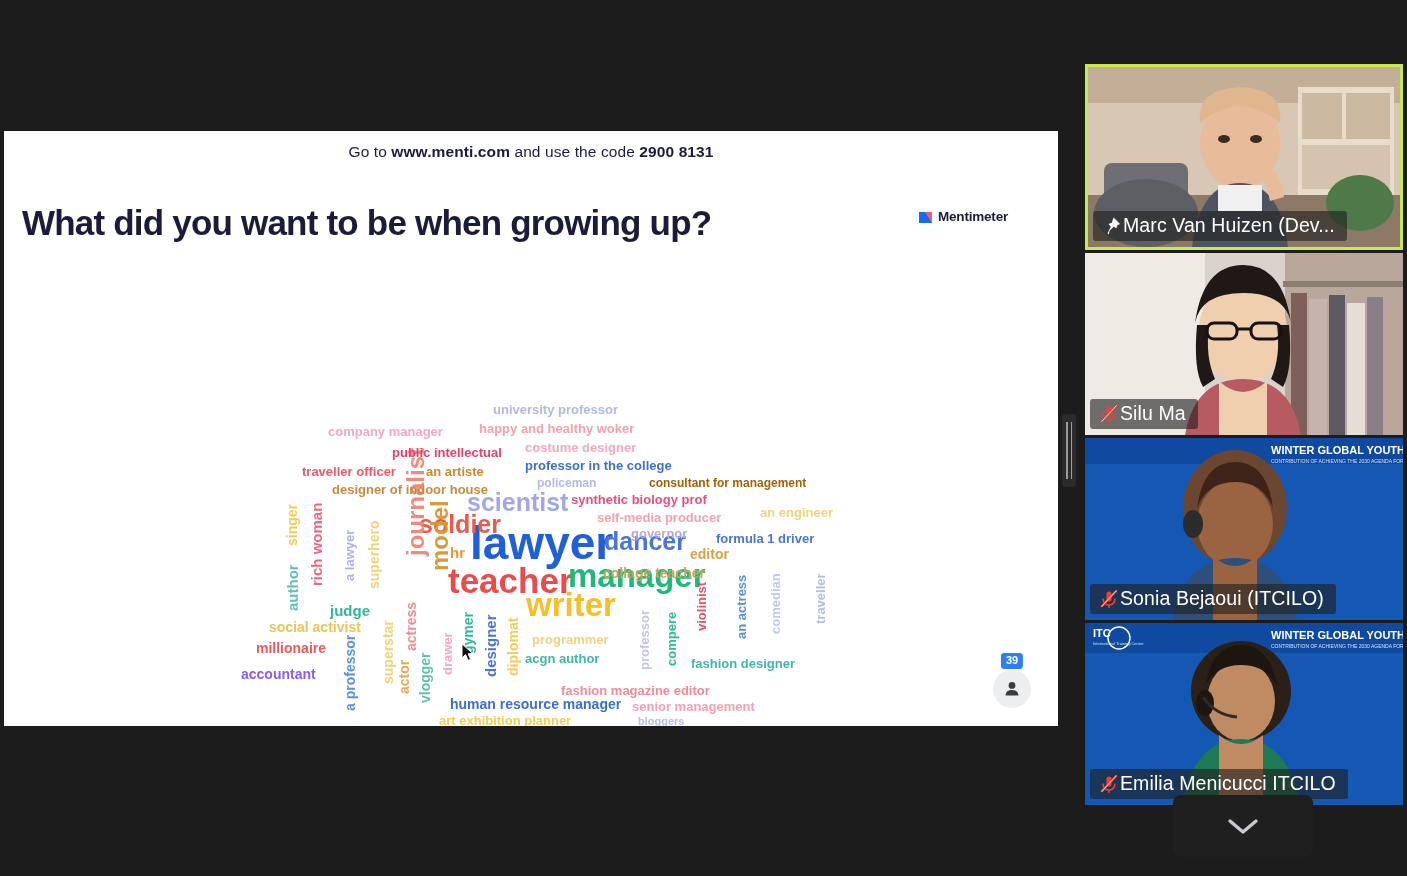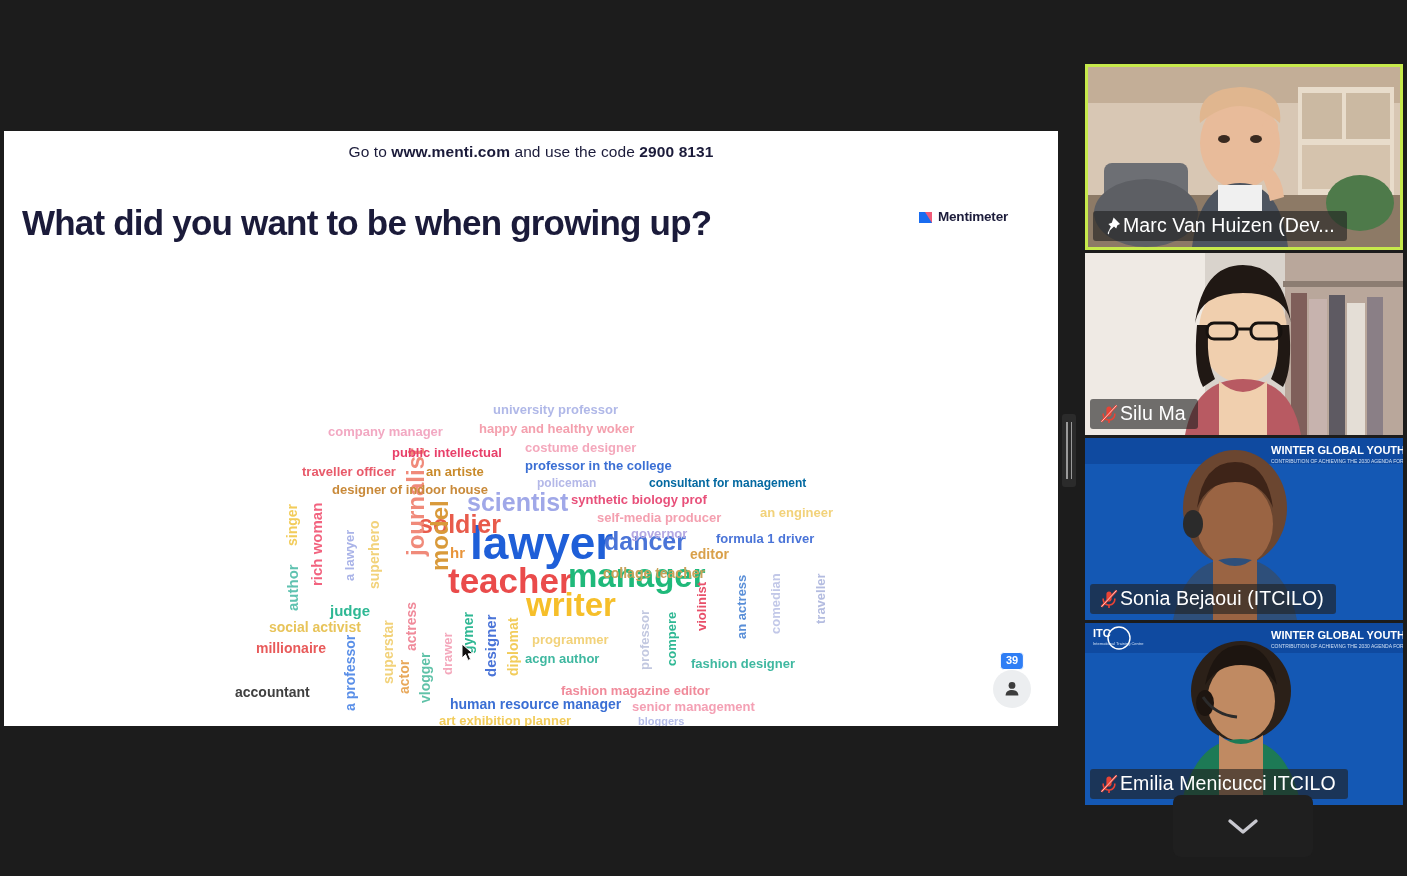--- a/index.html
+++ b/index.html
@@ -141,40 +141,40 @@
         <span class="w vert" style="color: rgb(240, 138, 122); font-size: 24px; left: 400px; top: 425px; transform: rotate(-90deg);">journalist</span>
         <span class="w vert" style="color: rgb(217, 154, 58); font-size: 24px; left: 424px; top: 440px; transform: rotate(-90deg);">model</span>
         <span class="w" style="color: rgb(232, 148, 58); font-size: 15px; left: 446px; top: 414.3px;">hr</span>
         <span class="w" style="color: rgb(201, 162, 90); font-size: 14px; left: 599px; top: 435.08px;">collage teacher</span>
         <span class="w" style="color: rgb(180, 168, 226); font-size: 13px; left: 627px; top: 395.86px;">governor</span>
         <span class="w" style="color: rgb(217, 160, 74); font-size: 14px; left: 686px; top: 416.08px;">editor</span>
         <span class="w" style="color: rgb(74, 116, 216); font-size: 13px; left: 712px; top: 400.86px;">formula 1 driver</span>
         <span class="w" style="color: rgb(244, 160, 176); font-size: 13px; left: 593px; top: 379.86px;">self-media producer</span>
         <span class="w" style="color: rgb(242, 210, 122); font-size: 13px; left: 756px; top: 374.86px;">an engineer</span>
         <span class="w" style="color: rgb(232, 80, 122); font-size: 13px; left: 567px; top: 361.86px;">synthetic biology prof</span>
-        <span class="w" style="color: #0369a1; font-size: 12px; left: 645px; top: 345.64px;">consultant for management</span>
+        <span class="w" style="color: #a16207; font-size: 12px; left: 645px; top: 345.64px;">consultant for management</span>
         <span class="w" style="color: rgb(180, 184, 232); font-size: 12px; left: 533px; top: 345.64px;">policeman</span>
         <span class="w" style="color: rgb(59, 111, 212); font-size: 13px; left: 521px; top: 327.86px;">professor in the college</span>
         <span class="w" style="color: rgb(244, 168, 188); font-size: 13px; left: 521px; top: 309.86px;">costume designer</span>
         <span class="w" style="color: rgb(244, 160, 174); font-size: 13px; left: 475px; top: 290.86px;">happy and healthy woker</span>
         <span class="w" style="color: rgb(176, 184, 232); font-size: 13px; left: 489px; top: 271.86px;">university professor</span>
         <span class="w" style="color: rgb(232, 64, 106); font-size: 13px; left: 388px; top: 314.86px;">public intellectual</span>
         <span class="w" style="color: rgb(242, 168, 194); font-size: 13px; left: 324px; top: 293.86px;">company manager</span>
         <span class="w" style="color: rgb(232, 90, 106); font-size: 13px; left: 298px; top: 333.86px;">traveller officer</span>
         <span class="w" style="color: rgb(201, 138, 42); font-size: 13px; left: 422px; top: 333.86px;">an artiste</span>
         <span class="w" style="color: rgb(201, 138, 58); font-size: 13px; left: 328px; top: 351.86px;">designer of indoor house</span>
         <span class="w vert" style="color: rgb(95, 194, 176); font-size: 15px; left: 281px; top: 480px; transform: rotate(-90deg);">author</span>
         <span class="w vert" style="color: rgb(242, 204, 90); font-size: 14px; left: 281px; top: 415px; transform: rotate(-90deg);">singer</span>
         <span class="w vert" style="color: rgb(242, 99, 127); font-size: 15px; left: 305px; top: 455px; transform: rotate(-90deg);">rich woman</span>
         <span class="w vert" style="color: rgb(170, 180, 232); font-size: 13px; left: 339px; top: 450px; transform: rotate(-90deg);">a lawyer</span>
         <span class="w vert" style="color: rgb(242, 210, 122); font-size: 14px; left: 363px; top: 458px; transform: rotate(-90deg);">superhero</span>
         <span class="w" style="color: rgb(47, 184, 148); font-size: 15px; left: 326px; top: 472.3px;">judge</span>
         <span class="w" style="color: rgb(232, 196, 90); font-size: 14px; left: 265px; top: 489.08px;">social activist</span>
         <span class="w" style="color: rgb(232, 90, 90); font-size: 14px; left: 252px; top: 510.08px;">millionaire</span>
-        <span class="w" style="color: #404040; font-size: 14px; left: 231px; top: 536.08px; margin-top: 18px;">accountant</span>
+        <span class="w" style="color: #8b5cf6; font-size: 14px; left: 237px; top: 536.08px;">accountant</span>
         <span class="w vert" style="color: rgb(90, 143, 232); font-size: 14px; left: 339px; top: 580px; transform: rotate(-90deg);">a professor</span>
         <span class="w vert" style="color: rgb(242, 210, 122); font-size: 14px; left: 377px; top: 553px; transform: rotate(-90deg);">superstar</span>
         <span class="w vert" style="color: rgb(232, 168, 90); font-size: 14px; left: 393px; top: 563px; transform: rotate(-90deg);">actor</span>
         <span class="w vert" style="color: rgb(240, 138, 154); font-size: 14px; left: 400px; top: 520px; transform: rotate(-90deg);">actress</span>
         <span class="w vert" style="color: rgb(95, 194, 168); font-size: 14px; left: 414px; top: 572px; transform: rotate(-90deg);">vlogger</span>
         <span class="w vert" style="color: rgb(244, 168, 188); font-size: 13px; left: 437px; top: 544px; transform: rotate(-90deg);">drawer</span>
         <span class="w vert" style="color: rgb(47, 184, 148); font-size: 14px; left: 457px; top: 523px; transform: rotate(-90deg);">gymer</span>
         <span class="w vert" style="color: rgb(74, 116, 216); font-size: 15px; left: 479px; top: 546px; transform: rotate(-90deg);">designer</span>
         <span class="w vert" style="color: rgb(242, 204, 90); font-size: 14px; left: 502px; top: 545px; transform: rotate(-90deg);">diplomat</span>
         <span class="w" style="color: rgb(242, 210, 122); font-size: 13px; left: 528px; top: 501.86px;">programmer</span>

